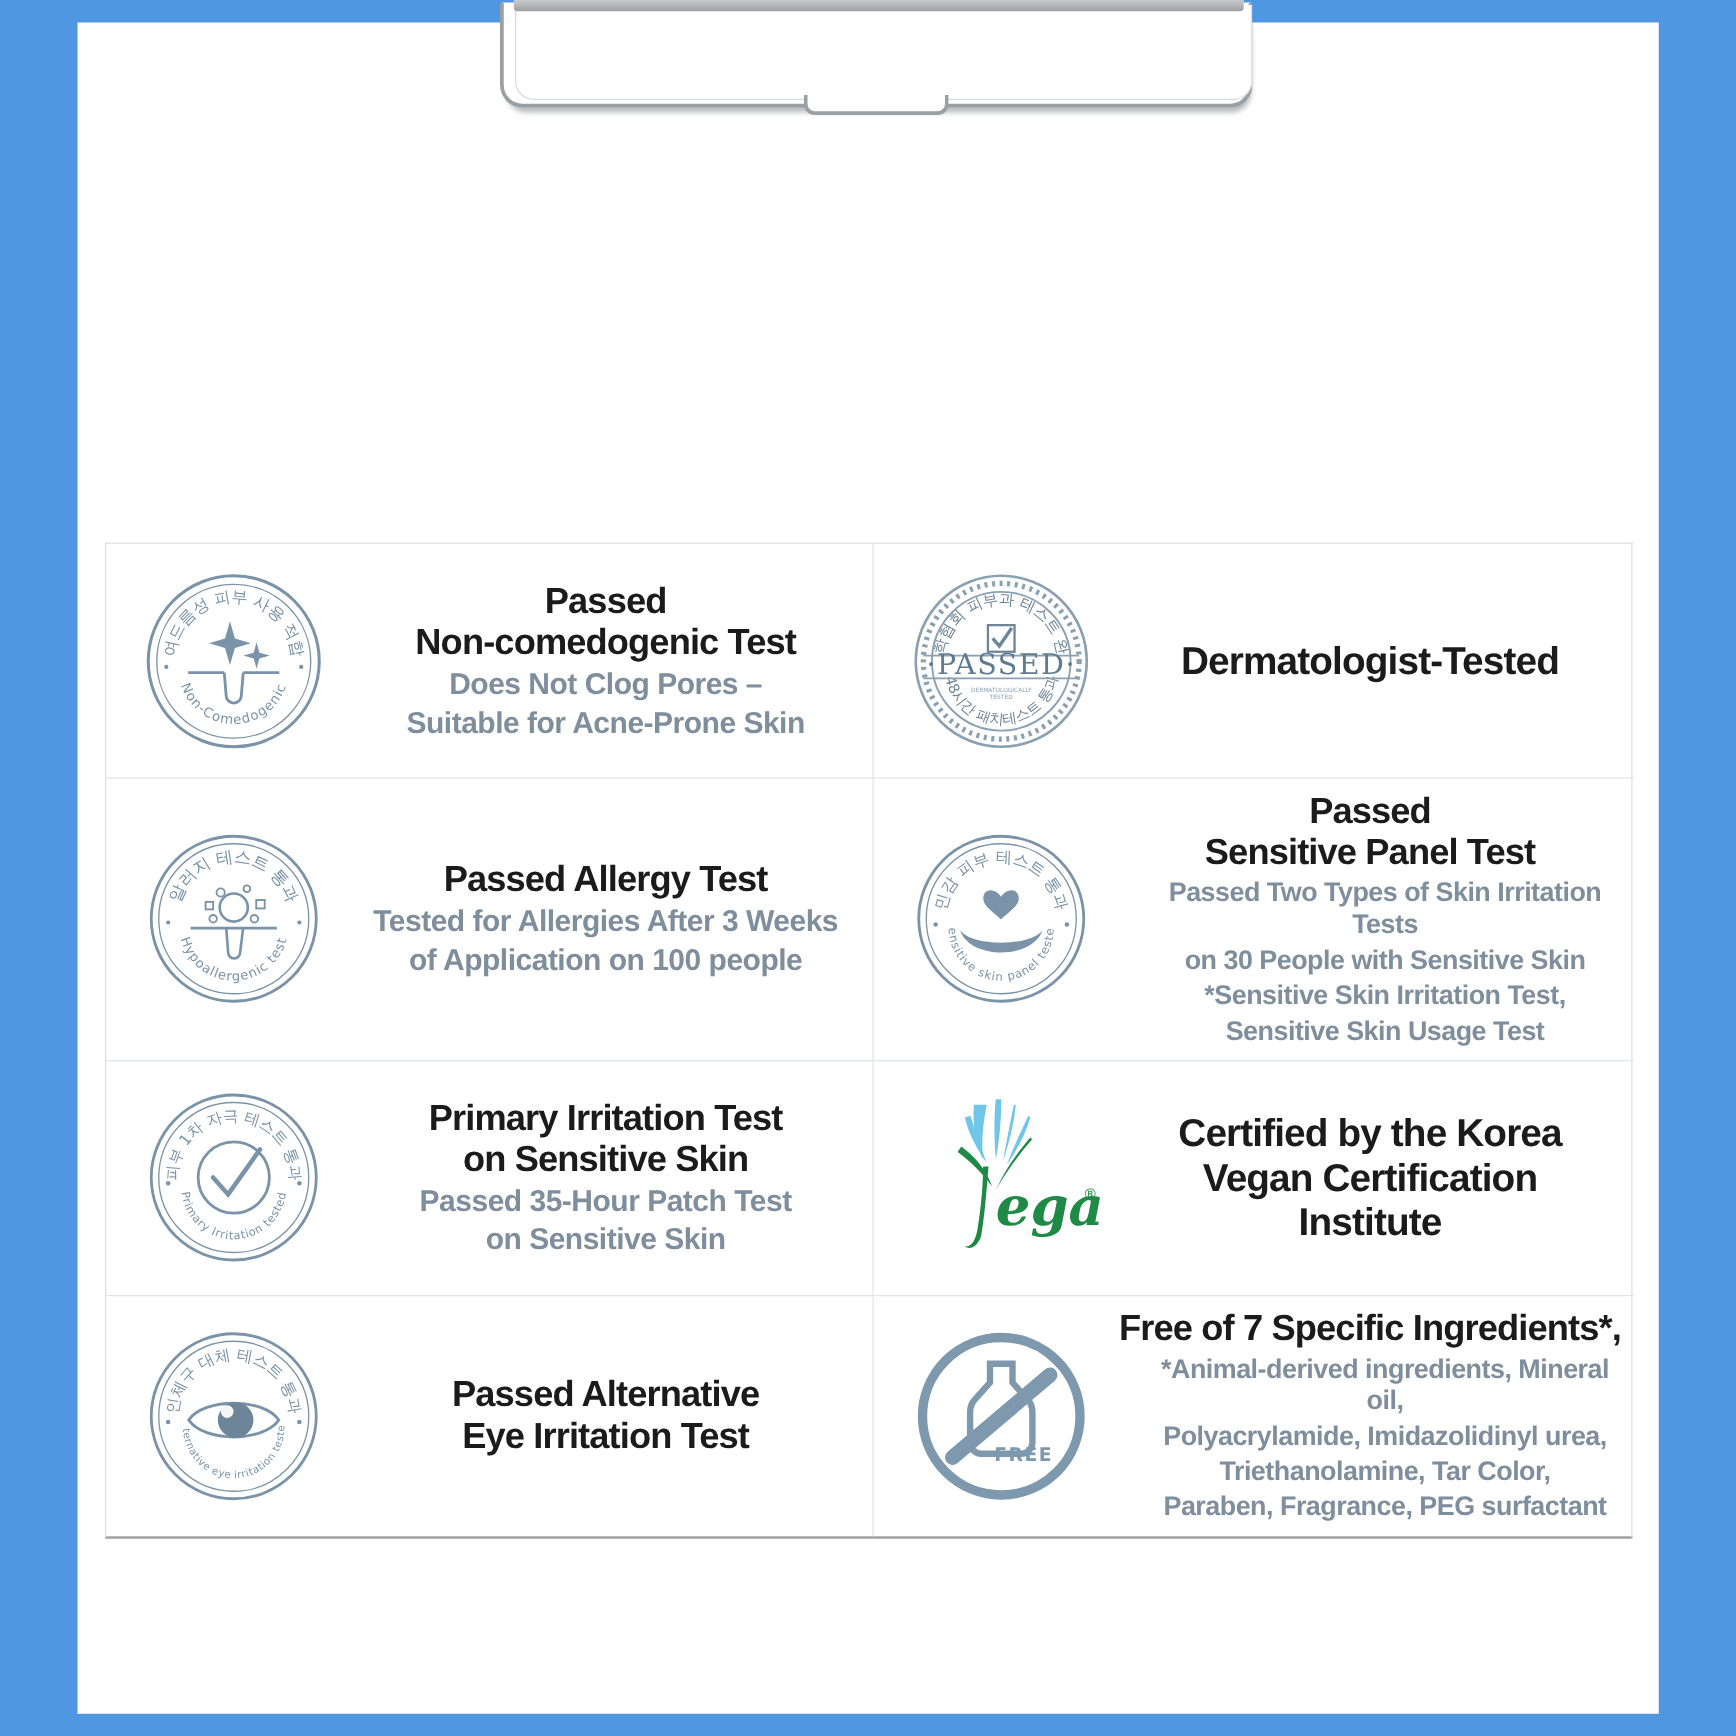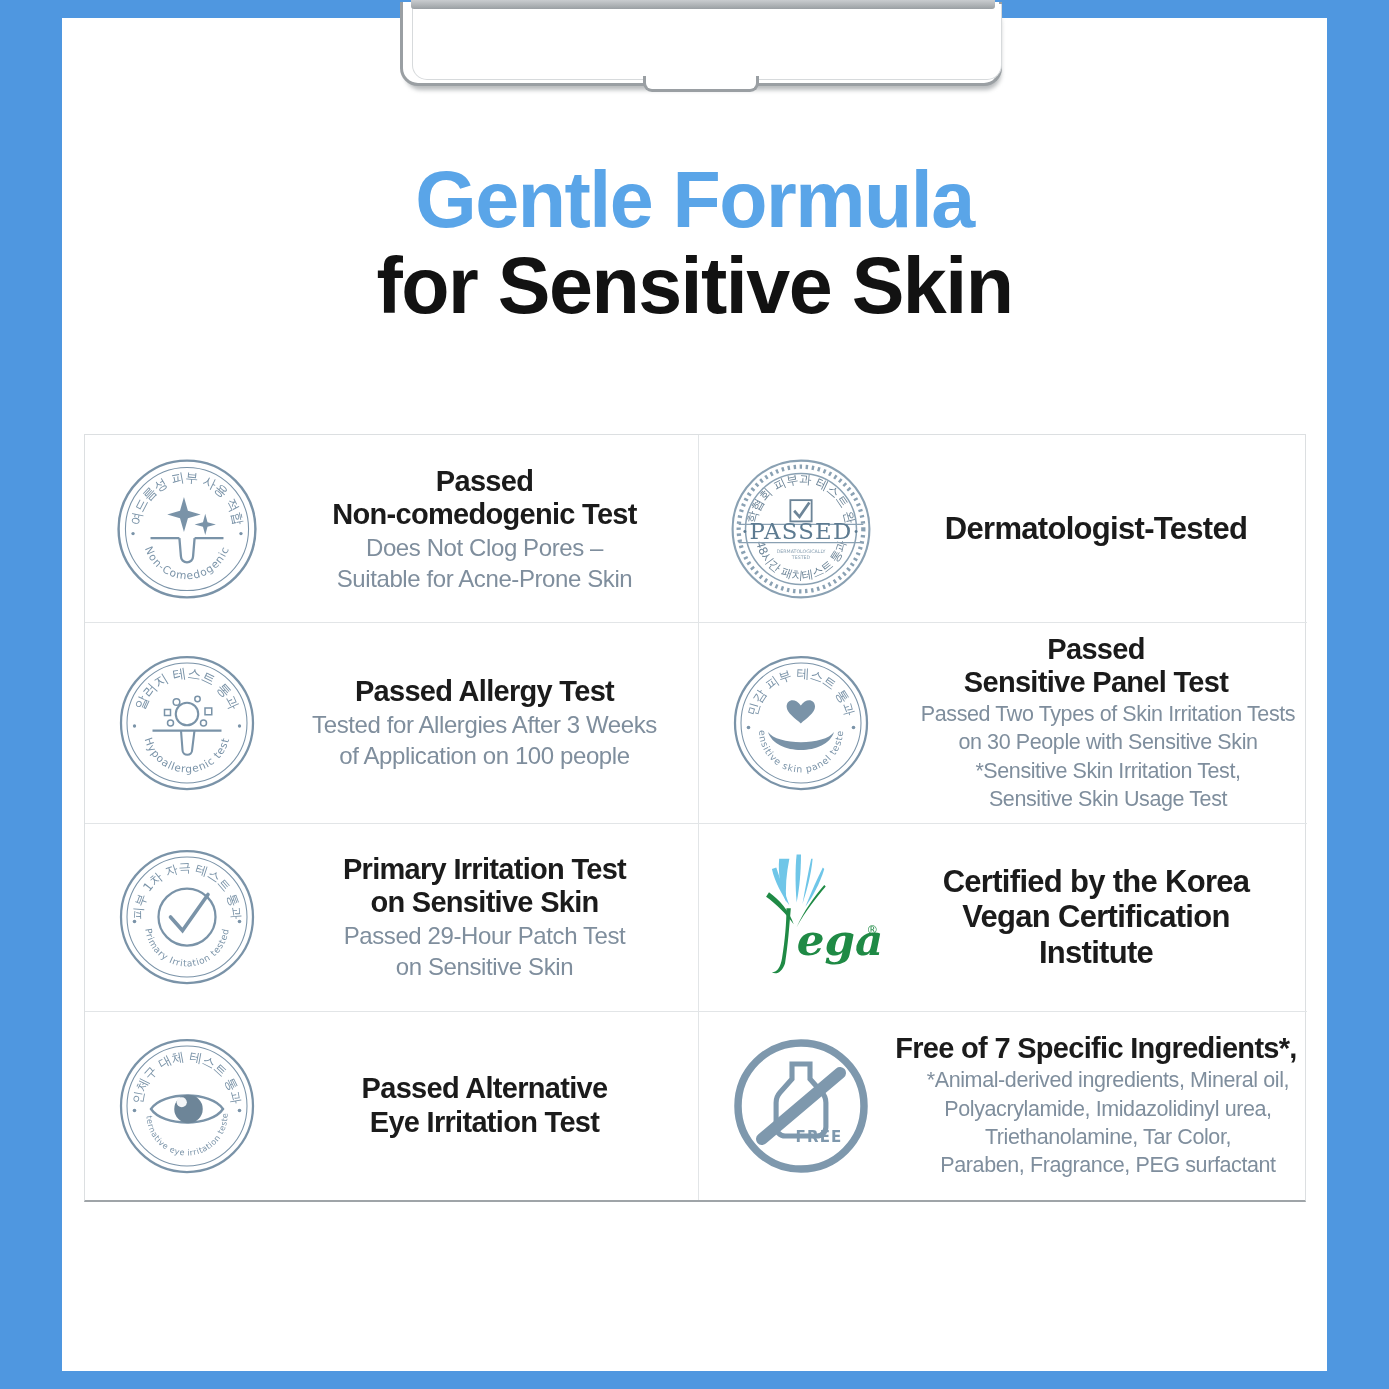--- a/index.html
+++ b/index.html
@@ -128,21 +128,21 @@
   .txt { flex: 1 1 auto; min-width: 0; text-align: center; }
   .t-head {
     font-size: 29px;
     font-weight: 700;
     color: #1b1b1b;
     line-height: 1.14;
     letter-spacing: -0.7px;
   }
   .t-sub {
     font-size: 24px;
-    font-weight: 400;
+    font-weight: 700;
     color: #7f8e9d;
     line-height: 1.16;
     letter-spacing: -0.4px;
     margin-top: 3px;
   }
   .t-sub.tight { font-size: 21.5px; line-height: 1.18; margin-left: 24px; }
   .t-head.big { font-size: 31px; }
   .seal { display: block; }
 </style>
 </head>
@@ -154,24 +154,20 @@
 
   <div class="clip-wrap">
     <div class="clip-shadow"></div>
     <div class="clip-body">
       <div class="clip-inner"></div>
       <div class="clip-notch"></div>
     </div>
     <div class="clip-bar"></div>
   </div>
 
-  <div class="title-block">
-    <div class="title-1">Gentle Formula</div>
-    <div class="title-2">for Sensitive Skin</div>
-  </div>
 
   <div class="table">
 
     <div class="cell col-left">
       <div class="badge">
         <svg class="seal" width="152" height="152" viewBox="0 0 100 100">
           <circle cx="50" cy="50" r="45" fill="none" stroke="#7a93a8" stroke-width="1.6"></circle>
           <circle cx="50" cy="50" r="40.5" fill="none" stroke="#7a93a8" stroke-width="0.7"></circle>
           <path id="nc-top" d="M19,50 A31,31 0 0,1 81,50" fill="none"></path>
           <text font-size="8.5" fill="#7a93a8" font-family="DejaVu Sans, sans-serif">
@@ -303,21 +299,21 @@
           </text>
           <circle cx="50" cy="50" r="19" fill="none" stroke="#7a93a8" stroke-width="1.5"></circle>
           <path d="M39 50 L47 59 L64 35" fill="none" stroke="#7a93a8" stroke-width="2.4" stroke-linecap="round"></path>
           <circle cx="15" cy="53" r="1.2" fill="#7a93a8"></circle>
           <circle cx="85" cy="53" r="1.2" fill="#7a93a8"></circle>
         </svg>
       </div>
       <div class="txt">
         <div class="t-head">Primary Irritation Test</div>
         <div class="t-head">on Sensitive Skin</div>
-        <div class="t-sub">Passed 29-Hour Patch Test</div>
+        <div class="t-sub">Passed 35-Hour Patch Test</div>
         <div class="t-sub">on Sensitive Skin</div>
       </div>
     </div>
 
     <div class="cell">
       <div class="badge">
         <svg class="seal" width="160" height="150" viewBox="0 0 110 100">
           <g fill="#6fc6e8">
             <path d="M47 10 C45 20, 44 30, 45 40 C41 32, 39 20, 40 10 Z"></path>
             <path d="M55 7 C55 18, 54 30, 52 40 C51 28, 51 16, 52 7 Z"></path>

